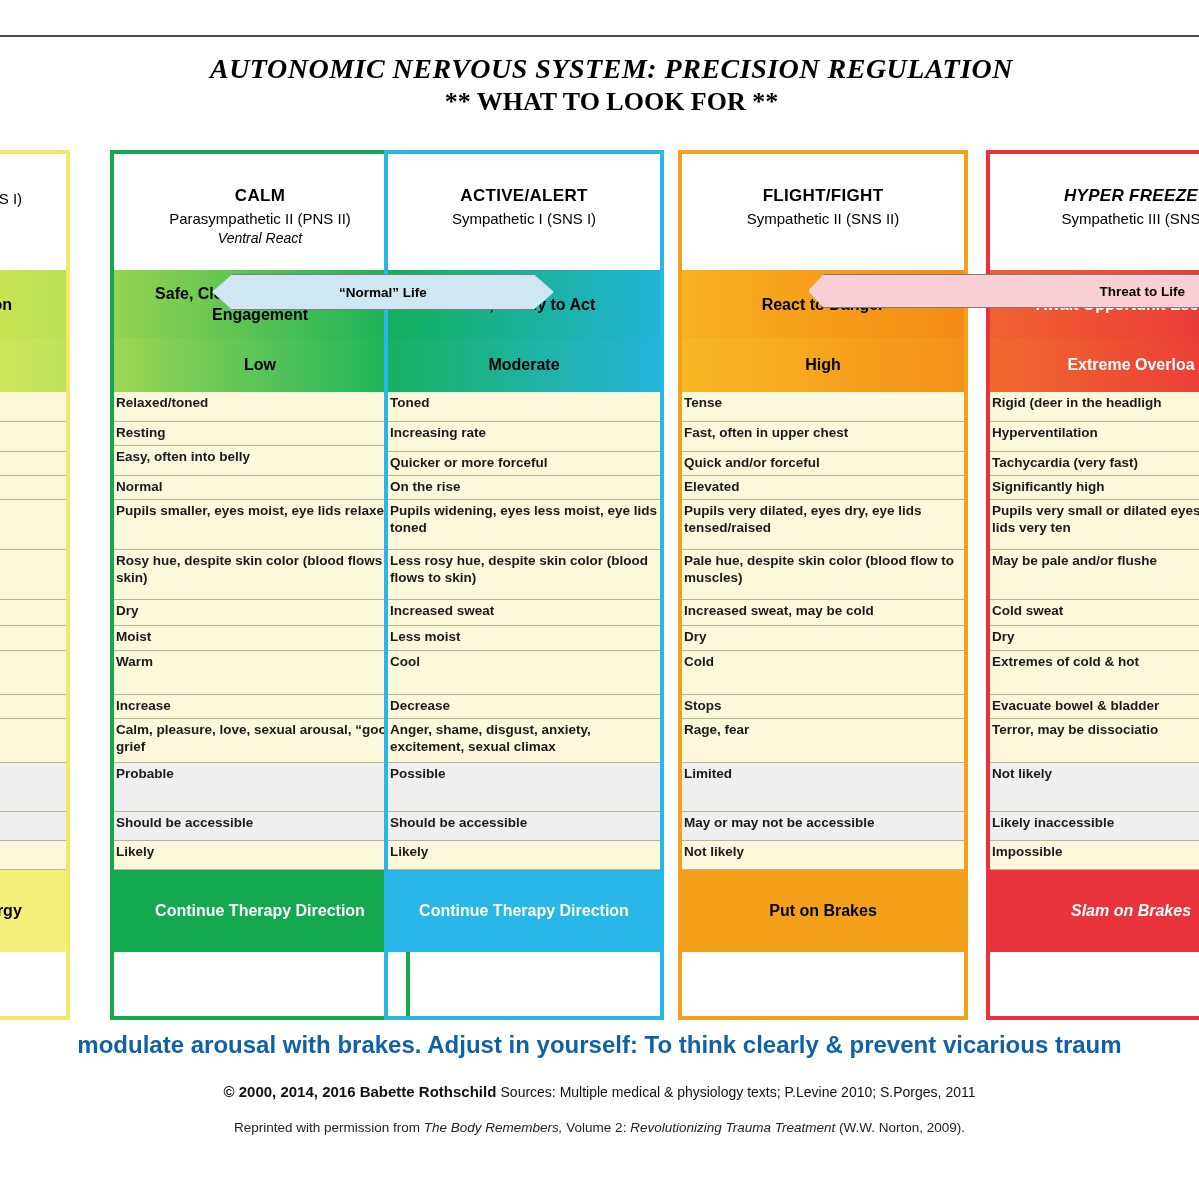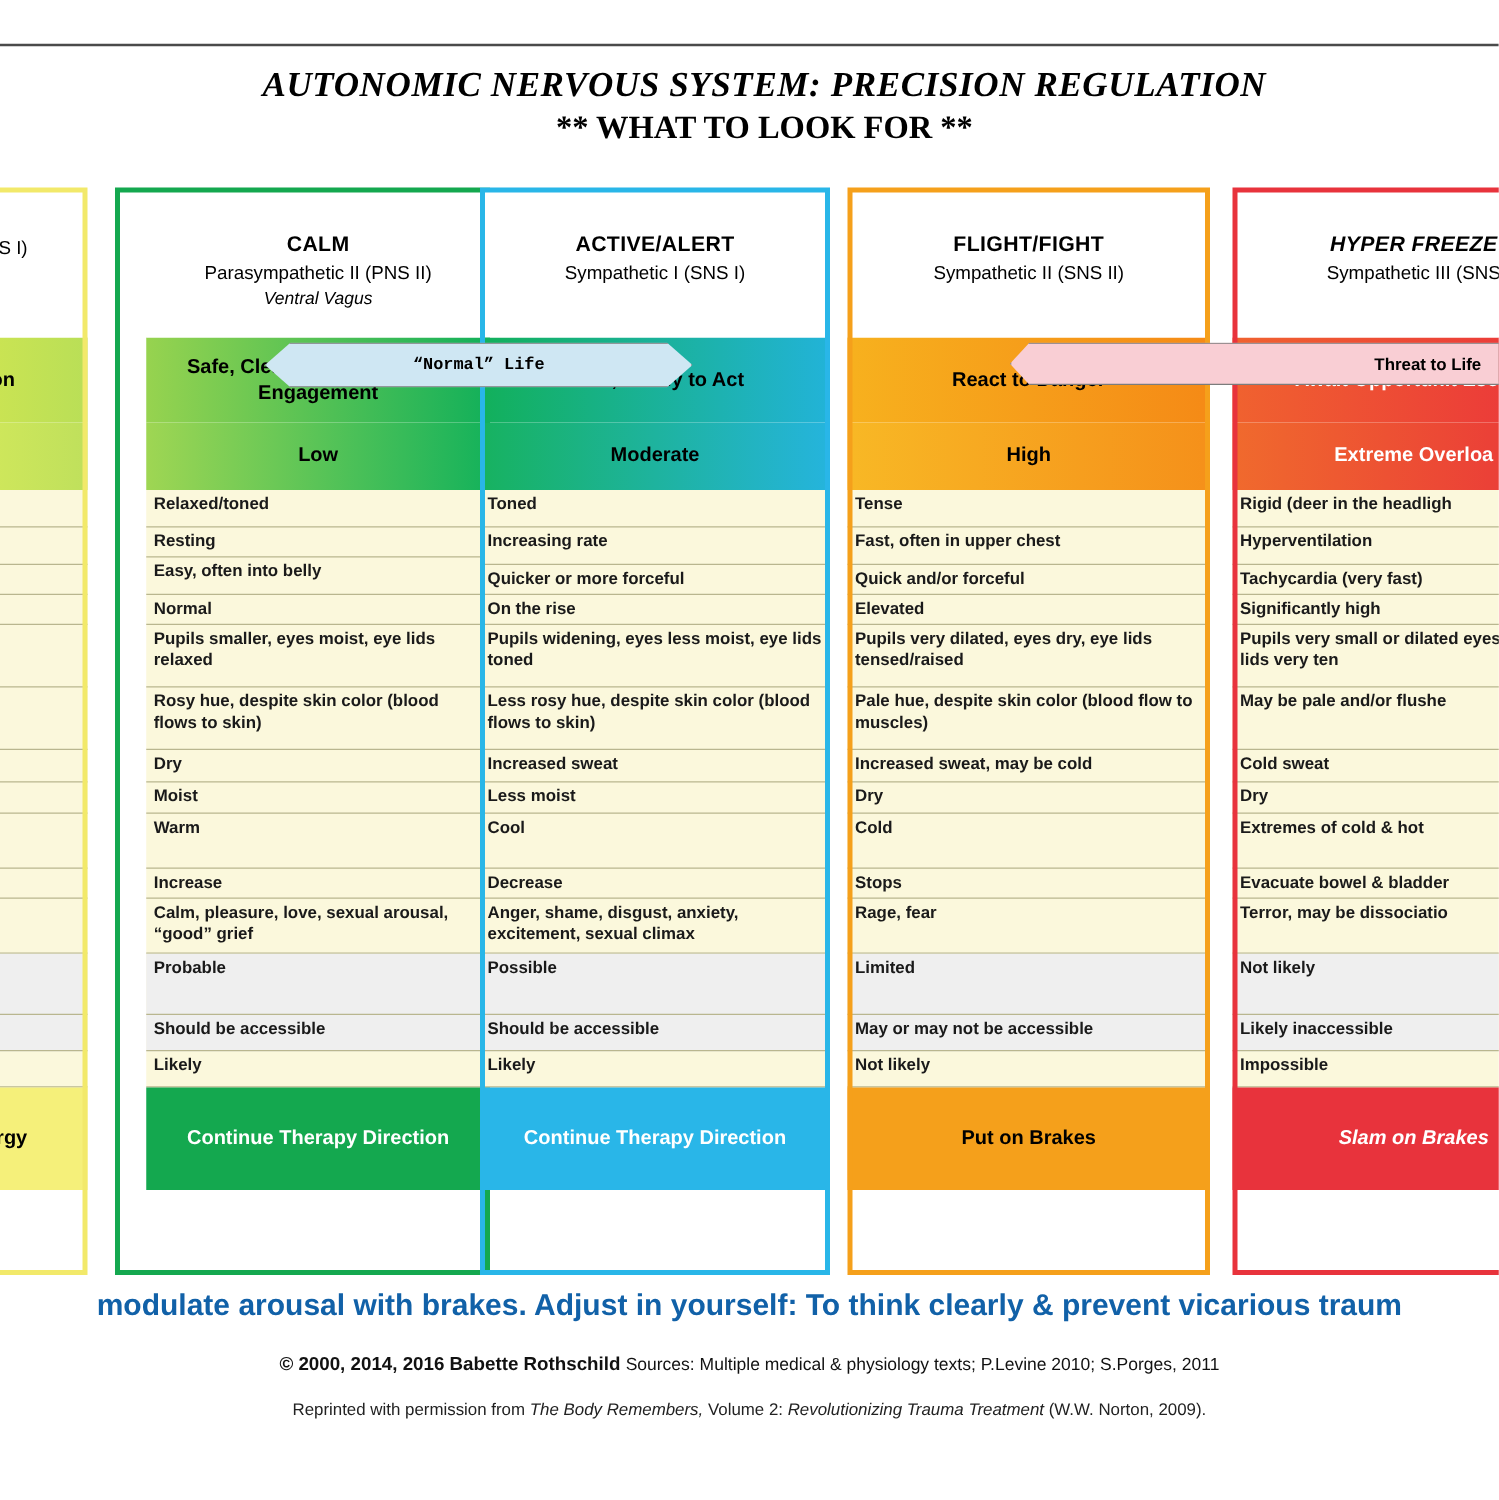--- a/index.html
+++ b/index.html
@@ -101,25 +101,25 @@
       <div class="row" style="height:24px"></div>
       <div class="row" style="height:44px">isgust</div>
       <div class="row alt" style="height:49px"></div>
       <div class="row alt" style="height:29px">sible</div>
       <div class="row" style="height:29px"></div>
     </div>
     <div class="band-action" style="background:#f5f07a;color:#000;">nergy</div>
     <div class="col-border" style="border-color:#f2e96a;"></div>
   </div>
 
-  <div class="col" style="left:92px;width:300px;height:870px;padding-left:25px;">
+  <div class="col" style="left:110px;width:300px;height:870px;">
     <div class="hdr">
       <div class="h1">CALM</div>
       <div class="h2">Parasympathetic II (PNS II)</div>
-      <div class="h3">Ventral Vagus</div>
+      <div class="h3">Ventral React</div>
     </div>
     <div class="band-state" style="background:linear-gradient(90deg,#97d34f,#12b05a);">Safe, Clear Thinking, Social Engagement</div>
     <div class="band-arousal" style="background:linear-gradient(90deg,#9fd653,#14b25b);">Low</div>
     <div class="rows">
       <div class="row" style="height:30px">Relaxed/toned</div>
       <div class="row" style="height:24px">Resting</div>
       <div class="row" style="height:30px">Easy, often into belly</div>
       <div class="row" style="height:24px">Normal</div>
       <div class="row" style="height:50px">Pupils smaller, eyes moist, eye lids relaxed</div>
       <div class="row" style="height:50px">Rosy hue, despite skin color (blood flows to skin)</div>
@@ -210,21 +210,21 @@
       <div class="row" style="height:24px">Evacuate bowel &amp; bladder</div>
       <div class="row" style="height:44px">Terror, may be dissociatio</div>
       <div class="row alt" style="height:49px">Not likely</div>
       <div class="row alt" style="height:29px">Likely inaccessible</div>
       <div class="row" style="height:29px">Impossible</div>
     </div>
     <div class="band-action" style="background:#e8333c;color:#ffffff;font-style:italic;">Slam on Brakes</div>
     <div class="col-border" style="border-color:#e8333c;"></div>
   </div>
 
-  <div class="arrow-normal" style="left:212px;width:340px;font-family:Liberation Mono, monospace;">“Normal” Life</div>
+  <div class="arrow-normal" style="left:212px;width:340px;">“Normal” Life</div>
   <div class="arrow-threat" style="left:808px;width:392px;">Threat to Life</div>
 
 </div>
 
 <div class="bottomband">
   <div class="line1">modulate arousal with brakes. Adjust in yourself: To think clearly &amp; prevent vicarious traum</div>
 </div>
 
 <div class="credit">
   <b>© 2000, 2014, 2016 Babette Rothschild</b>

